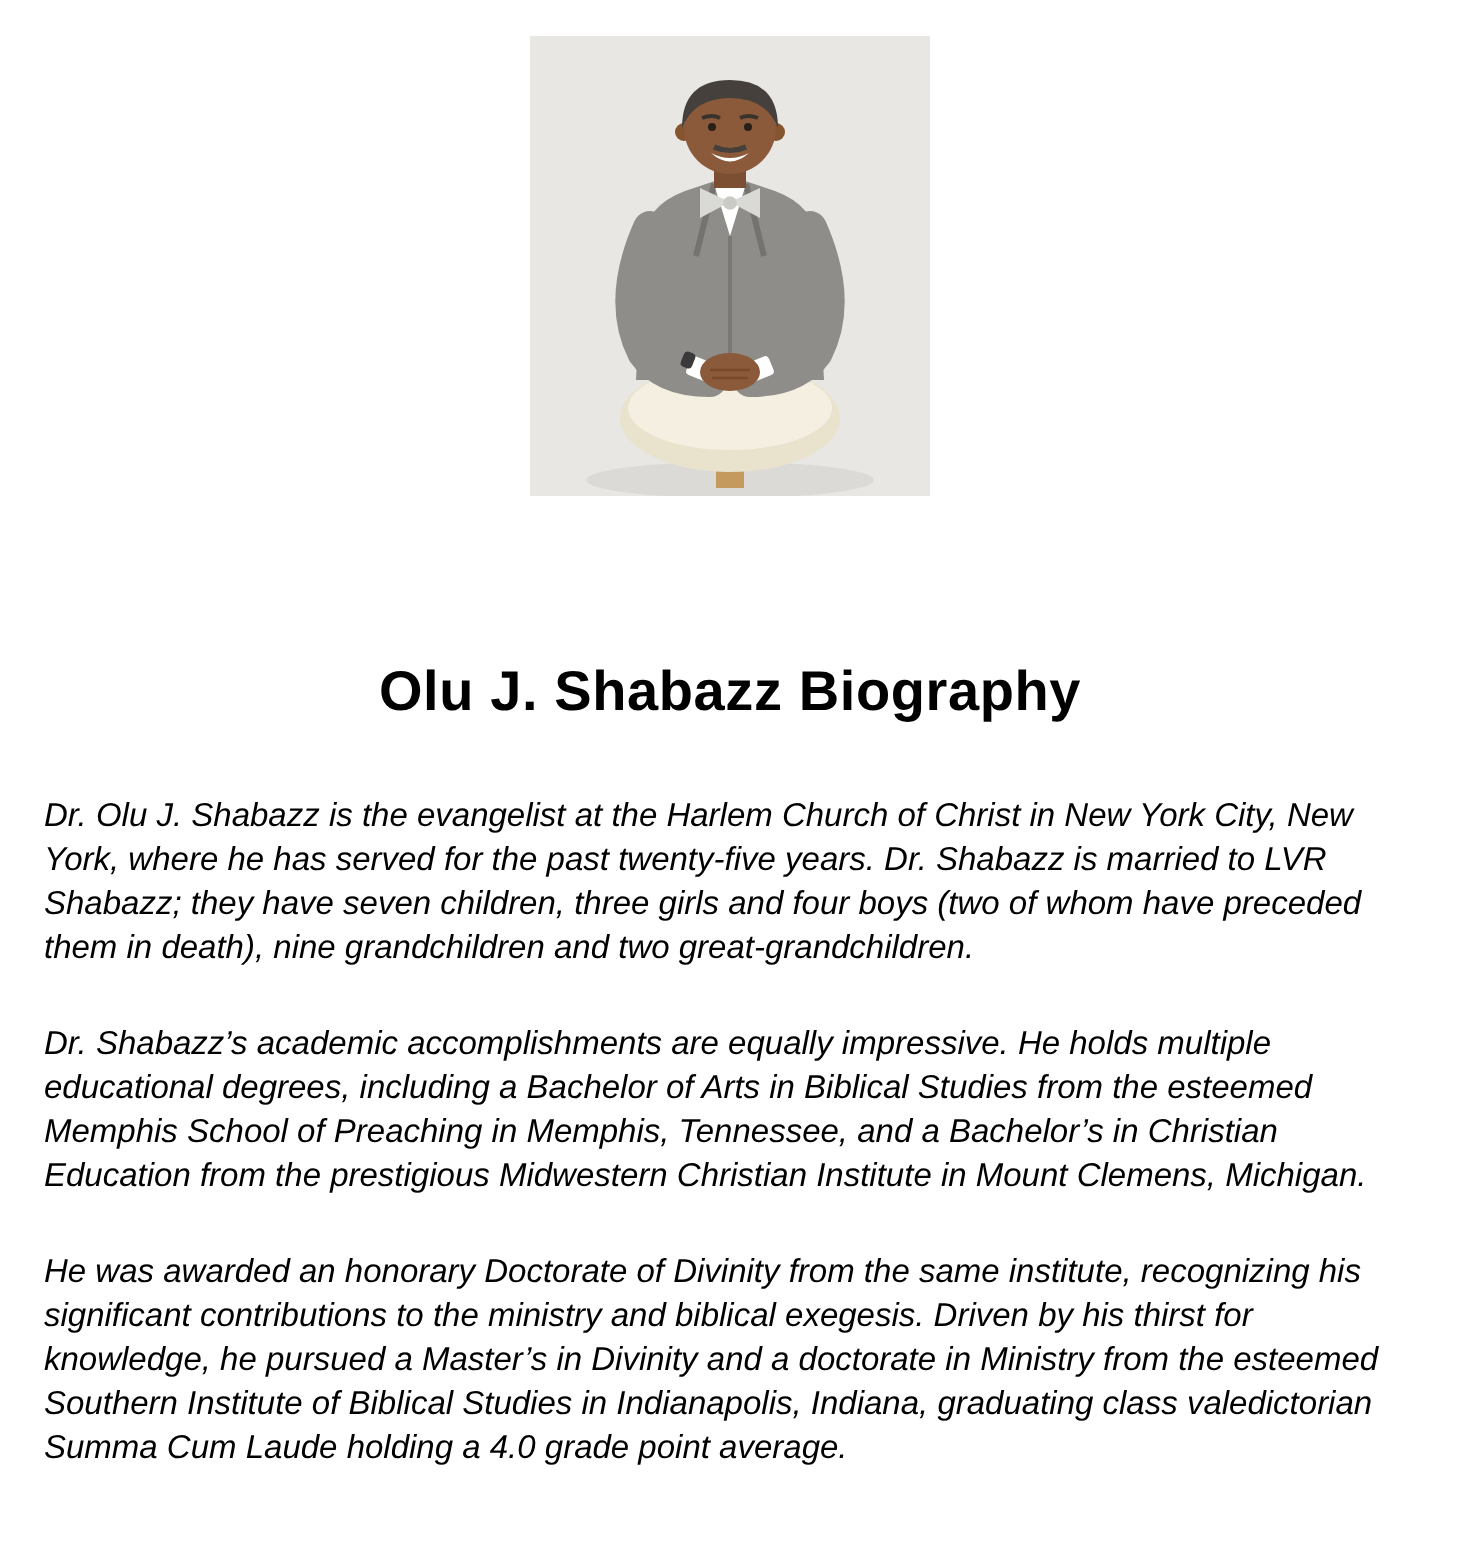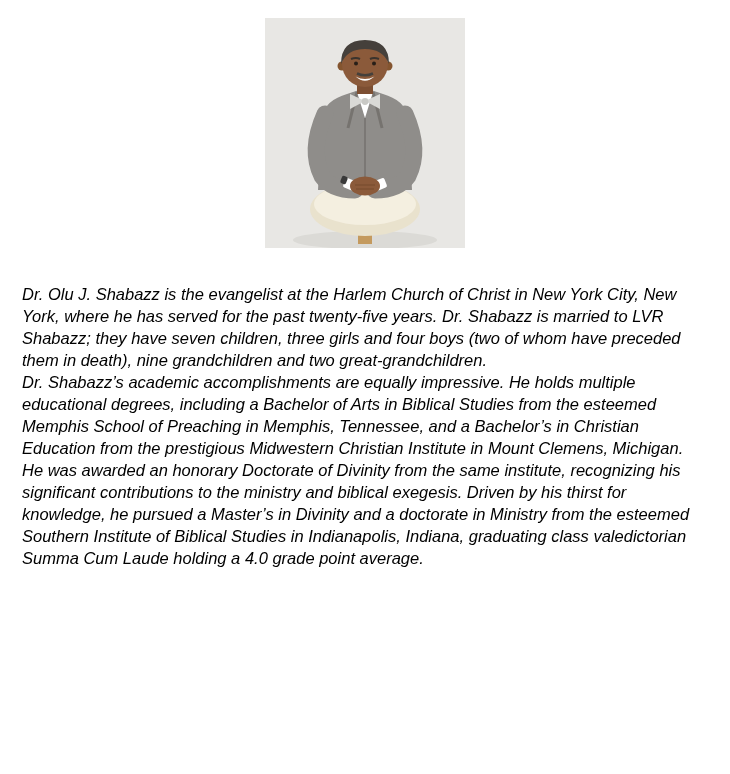--- a/index.html
+++ b/index.html
@@ -43,20 +43,21 @@
     padding: 0 22px;
     font-size: 16.5px;
     line-height: 22px;
     text-align: left;
     font-style: italic;
   }
   .para.first {
     margin-top: 35px;
   }
   .para + .para {
+    margin-top: 26px;
   }
 </style>
 </head>
 <body>
 
 <div class="page">
 
   <div class="photo-wrap">
     <svg viewBox="0 0 200 230" xmlns="http://www.w3.org/2000/svg" aria-hidden="true">
 
@@ -99,18 +100,19 @@
       <rect x="79" y="161" width="11" height="10" rx="2" fill="#ffffff" transform="rotate(22 84 166)"></rect>
       <rect x="110" y="161" width="11" height="10" rx="2" fill="#ffffff" transform="rotate(-22 116 166)"></rect>
 
       <rect x="76" y="158" width="6" height="8" rx="2" fill="#3a3a3a" transform="rotate(22 79 162)"></rect>
 
       <ellipse cx="100" cy="168" rx="15" ry="9.5" fill="#8b5a3a"></ellipse>
       <path d="M90 167 L110 167 M91 171 L109 171" stroke="#774a2d" stroke-width="1.2"></path>
     </svg>
   </div>
 
+  <h1 class="title">Olu J. Shabazz Biography</h1>
 
   <p class="para first">Dr. Olu J. Shabazz is the evangelist at the Harlem Church of Christ in New York City, New York, where he has served for the past twenty-five years. Dr. Shabazz is married to LVR Shabazz; they have seven children, three girls and four boys (two of whom have preceded them in death), nine grandchildren and two great-grandchildren.</p>
   <p class="para">Dr. Shabazz’s academic accomplishments are equally impressive. He holds multiple educational degrees, including a Bachelor of Arts in Biblical Studies from the esteemed Memphis School of Preaching in Memphis, Tennessee, and a Bachelor’s in Christian Education from the prestigious Midwestern Christian Institute in Mount Clemens, Michigan.</p>
   <p class="para">He was awarded an honorary Doctorate of Divinity from the same institute, recognizing his significant contributions to the ministry and biblical exegesis. Driven by his thirst for knowledge, he pursued a Master’s in Divinity and a doctorate in Ministry from the esteemed Southern Institute of Biblical Studies in Indianapolis, Indiana, graduating class valedictorian Summa Cum Laude holding a 4.0 grade point average.</p>
 
 </div>
 
 </body></html>

